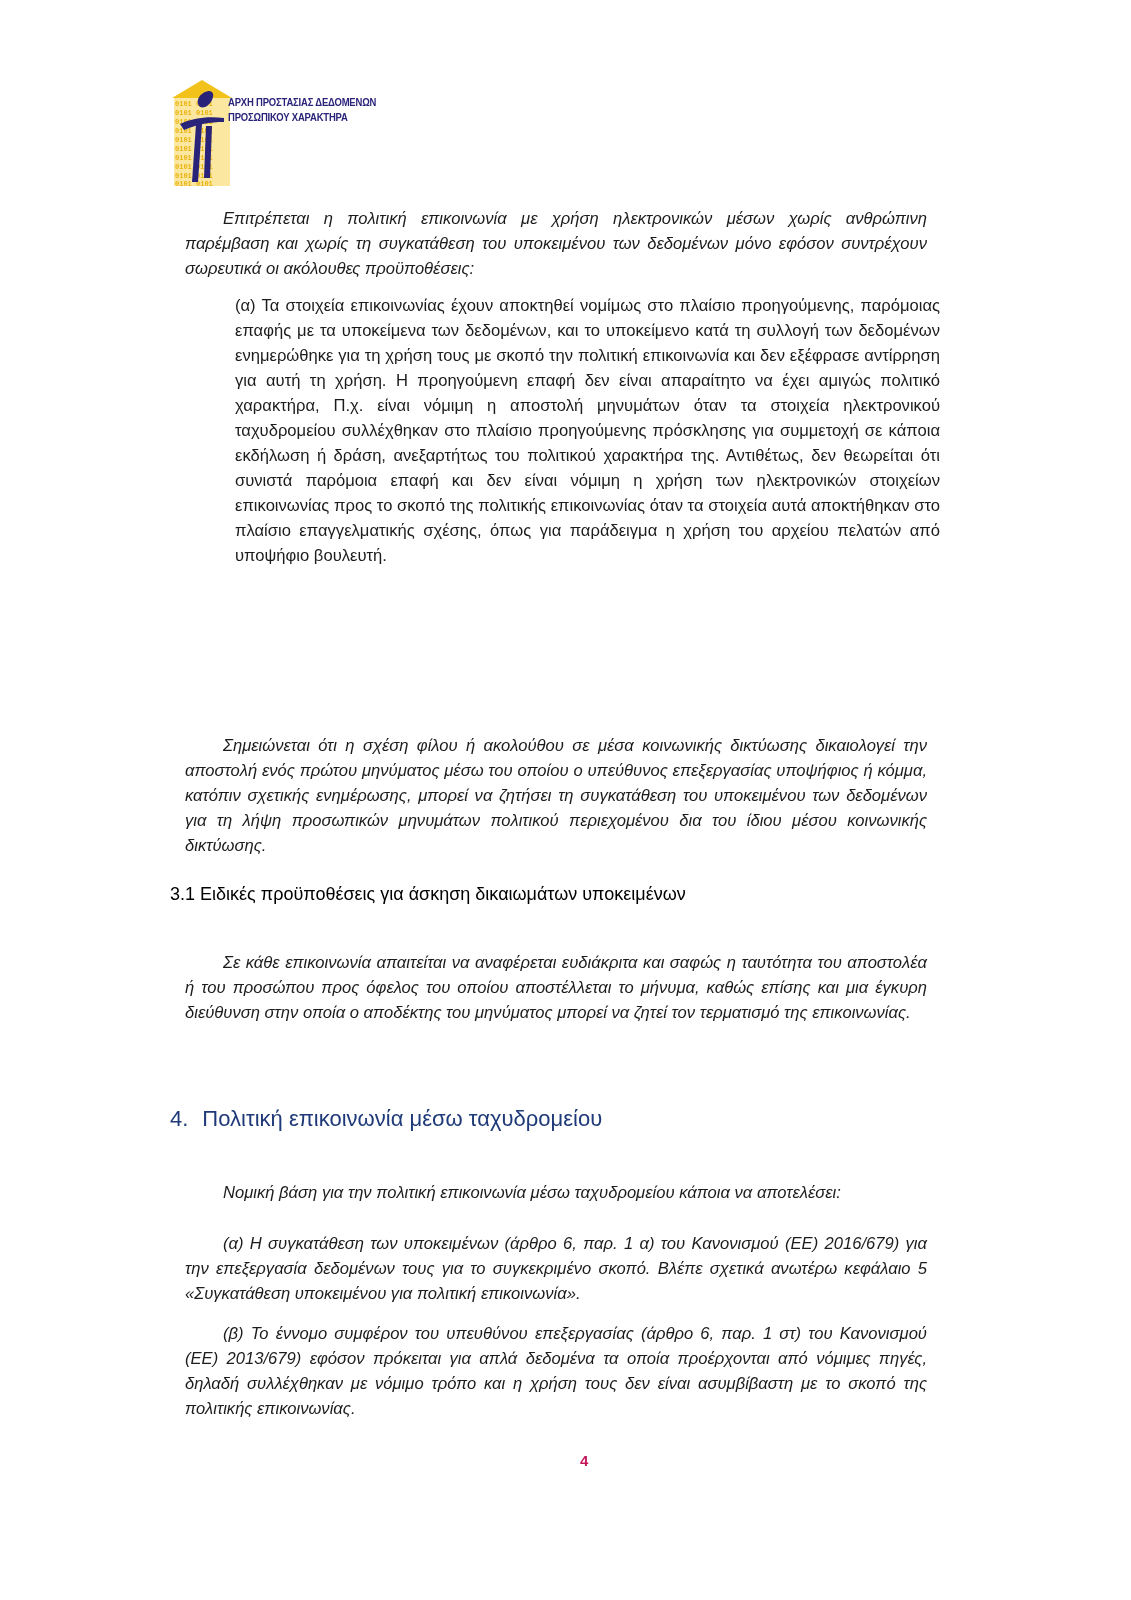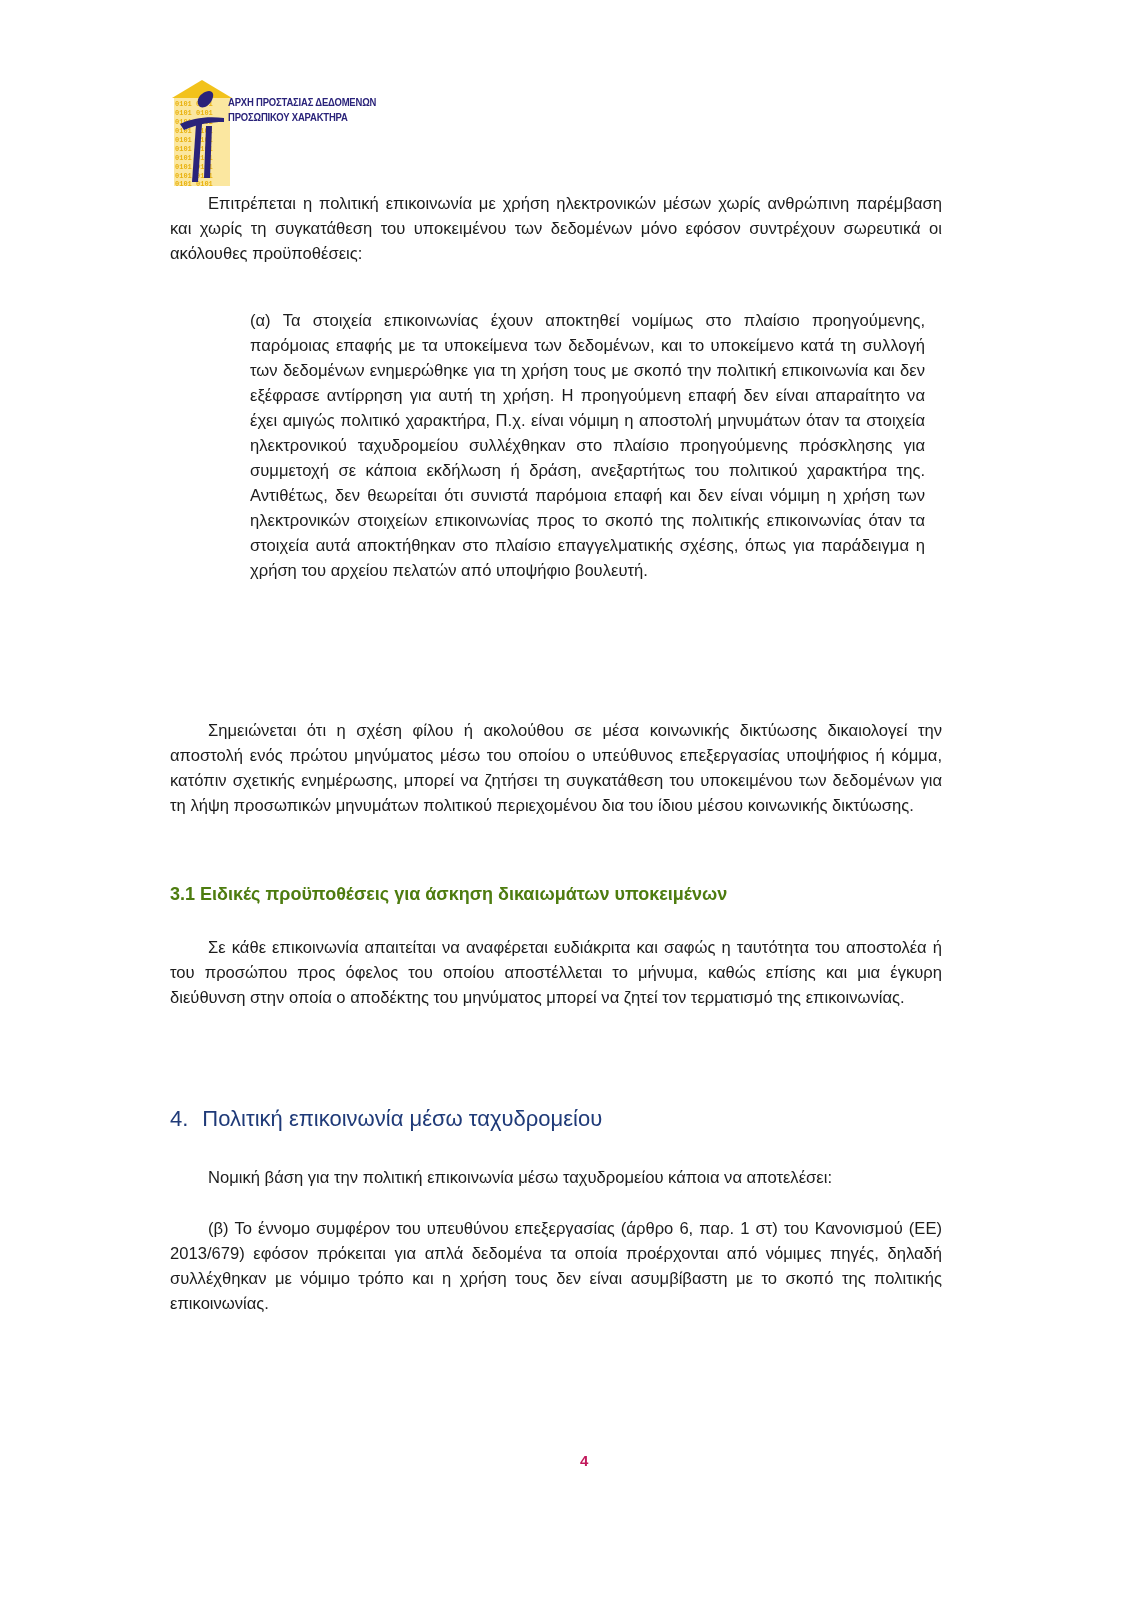--- a/index.html
+++ b/index.html
@@ -6,26 +6,26 @@
     body { width: 1131px; height: 1600px; position: relative; overflow: hidden;
            font-family: "Liberation Sans", sans-serif; color: #1a1a1a; }
     .page { position: absolute; left: 0; top: 0; width: 1131px; height: 1600px; }
     .logo { position: absolute; left: 172px; top: 80px; width: 230px; height: 110px; }
     .logo-mark { position: absolute; left: 0; top: 0; width: 60px; height: 108px; }
     .logo-text { position: absolute; left: 56px; top: 15px; font-family: "Liberation Sans", sans-serif;
                  font-weight: bold; font-size: 11px; line-height: 15px; color: #2a237a; letter-spacing: -0.2px;
                  transform: scaleX(0.86); transform-origin: left top; white-space: nowrap; }
     .text { position: absolute; left: 170px; width: 772px; font-size: 16.6px; line-height: 25px;
             text-align: justify; color: #1c1c1c; }
-    .text p { margin: 0; }
+    .text p { margin: 15px; font-style: italic; }
     .indent { text-indent: 38px; }
     .block { position: absolute; left: 233px; width: 709px; font-size: 16.6px; line-height: 25px;
              text-align: justify; color: #1c1c1c; }
-    .block p { margin: 17px; }
-    .h31 { position: absolute; left: 170px; top: 884px; font-size: 18px; font-weight: bold; color: #4d7c0f; }
+    .block p { margin: 2px; }
+    .h31 { position: absolute; left: 170px; top: 884px; font-size: 18px; font-weight: normal; color: #000000; }
     .h4 { position: absolute; left: 170px; top: 1106px; font-size: 22px; color: #1f3a78; }
     .h4 .num { font-weight: normal; margin-right: 14px; }
     .h4 .title { font-weight: normal; }
     .pagenum { position: absolute; left: 580px; top: 1452px; font-size: 15px; font-weight: bold; color: #c2185b; }
   </style>
 </head>
 <body>
 
 <div class="page">
 
@@ -76,17 +76,18 @@
 
   <div class="h4">
     <span class="num">4.</span><span class="title">Πολιτική επικοινωνία μέσω ταχυδρομείου</span>
   </div>
 
   <div class="text" style="top:1165px;">
     <p class="indent">Νομική βάση για την πολιτική επικοινωνία μέσω ταχυδρομείου κάποια να αποτελέσει:</p>
   </div>
 
   <div class="text" style="top:1216px;">
+    <p class="indent">(α) Η συγκατάθεση των υποκειμένων (άρθρο 6, παρ. 1 α) του Κανονισμού (ΕΕ) 2016/679) για την επεξεργασία δεδομένων τους για το συγκεκριμένο σκοπό. Βλέπε σχετικά ανωτέρω κεφάλαιο 5 «Συγκατάθεση υποκειμένου για πολιτική επικοινωνία».</p>
     <p class="indent">(β) Το έννομο συμφέρον του υπευθύνου επεξεργασίας (άρθρο 6, παρ. 1 στ) του Κανονισμού (ΕΕ) 2013/679) εφόσον πρόκειται για απλά δεδομένα τα οποία προέρχονται από νόμιμες πηγές, δηλαδή συλλέχθηκαν με νόμιμο τρόπο και η χρήση τους δεν είναι ασυμβίβαστη με το σκοπό της πολιτικής επικοινωνίας.</p>
   </div>
 
   <div class="pagenum">4</div>
 </div>
 
 </body></html>

